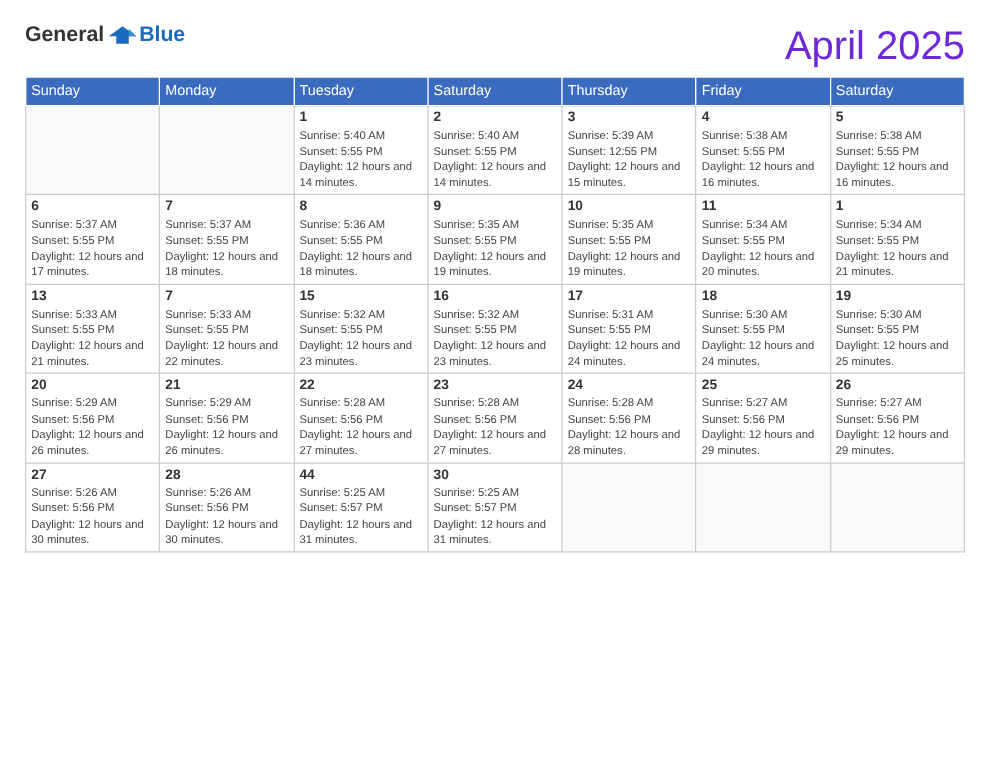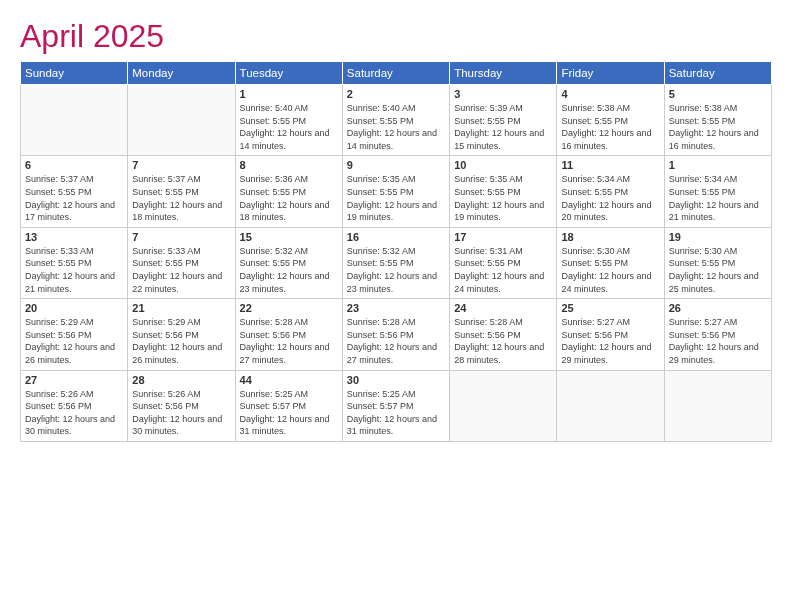--- a/index.html
+++ b/index.html
@@ -45,21 +45,21 @@
     .logo-icon {
       width: 22px;
       height: 18px;
       margin-left: 2px;
     }
     .title-section {
       text-align: right;
     }
     .main-title {
       font-size: 32px;
-      color: #be185d;
+      color: #6d28d9;
       font-weight: normal;
     }
     .subtitle {
       font-size: 13px;
       color: #444;
       margin-top: 2px;
       text-align: center;
     }
     .calendar {
       width: 100%;
@@ -104,20 +104,30 @@
     }
     .row-shade td {
       background: #f3f6fb;
     }
   </style>
 </head>
 <body>
 
 <div class="page">
   <div class="header">
+    <div class="logo">
+      <div class="logo-text">
+        <span class="logo-general">General</span>
+        <svg class="logo-icon" viewBox="0 0 22 18" xmlns="http://www.w3.org/2000/svg">
+          <polygon points="11,2 22,10 16,10 16,16 6,16 6,10 0,10" fill="#1a6bbf"></polygon>
+          <polygon points="16,4 22,10 16,10" fill="#3a8fd4"></polygon>
+        </svg>
+        <span class="logo-blue">Blue</span>
+      </div>
+    </div>
     <div class="title-section">
       <div class="main-title">April 2025</div>
     </div>
   </div>
 
   <table class="calendar">
     <thead>
       <tr>
         <th>Sunday</th>
         <th>Monday</th>
@@ -140,21 +150,21 @@
           </td>
           <td>
             <span class="cell-number">2</span>
             <div class="cell-info" style="white-space: pre-line;">Sunrise: 5:40 AM
 Sunset: 5:55 PM
 Daylight: 12 hours and 14 minutes.</div>
           </td>
           <td>
             <span class="cell-number">3</span>
             <div class="cell-info" style="white-space: pre-line;">Sunrise: 5:39 AM
-Sunset: 5:55 PM
+Sunset: 12:55 PM
 Daylight: 12 hours and 15 minutes.</div>
           </td>
           <td>
             <span class="cell-number">4</span>
             <div class="cell-info" style="white-space: pre-line;">Sunrise: 5:38 AM
 Sunset: 5:55 PM
 Daylight: 12 hours and 16 minutes.</div>
           </td>
           <td>
             <span class="cell-number">5</span>

